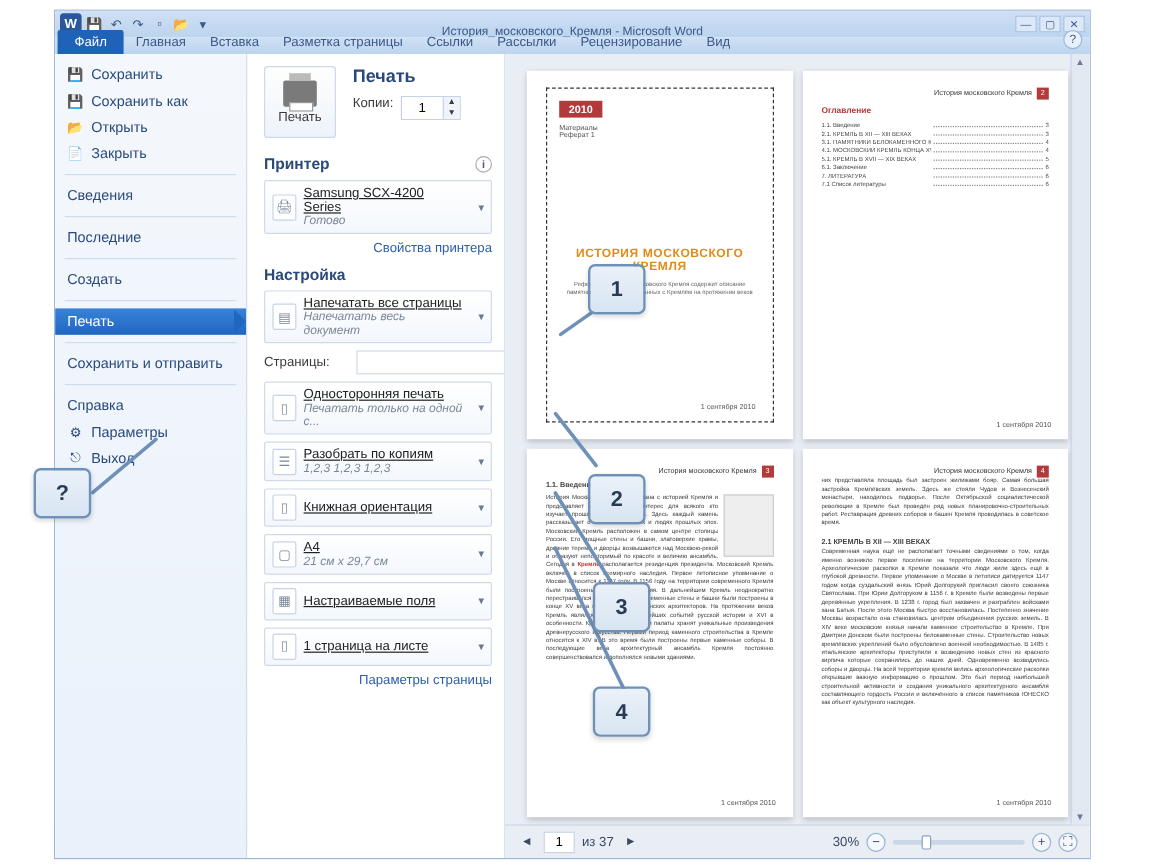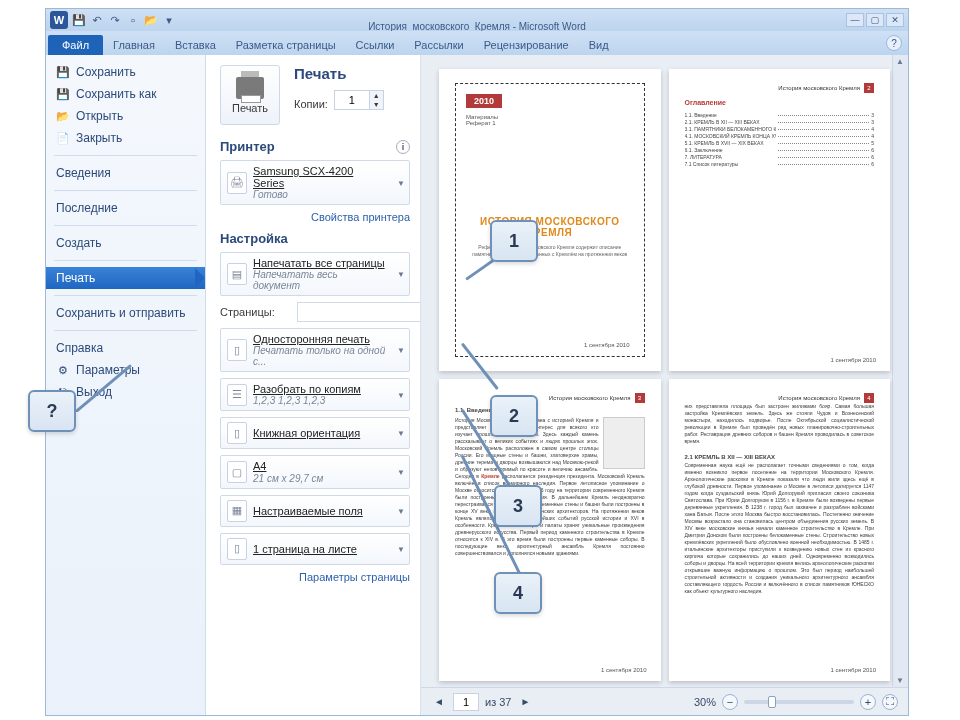--- a/index.html
+++ b/index.html
@@ -10,21 +10,21 @@
   
   .qat-row { height: 22px; background: linear-gradient(#cfe0f5,#bcd4ee); display: flex; align-items: center; font-size: 11px; color: #3b5a88; padding: 0 4px; position: relative; }
   .qat-row .qat-icons { display: flex; gap: 4px; align-items: center; }
   .qat-row .qat-icons span { width: 14px; height: 14px; display: inline-flex; align-items: center; justify-content: center; font-size: 11px; }
   .word-w { width: 18px; height: 18px; background: #2b579a; color: #fff; font-weight: bold; border-radius: 3px; display: inline-flex; align-items: center; justify-content: center; margin-right: 4px; font-size: 11px; }
   .title-center { position: absolute; left: 50%; transform: translateX(-50%); color: #3b5a88; font-size: 10px; margin-top: 12px; }
   .win-ctrls { position: absolute; right: 4px; display: flex; gap: 2px; }
   .win-ctrls span { width: 18px; height: 14px; background: #dce8f7; border: 1px solid #a8c2e3; font-size: 9px; display: inline-flex; align-items: center; justify-content: center; color: #3b5a88; }
 
   
-  .tabs-row { height: 24px; background: linear-gradient(#cfe0f5,#bcd4ee); display: flex; align-items: flex-end; font-size: 11px; padding-left: 2px; position: relative; }
+  .tabs-row { height: 14px; background: linear-gradient(#cfe0f5,#bcd4ee); display: flex; align-items: flex-end; font-size: 11px; padding-left: 2px; position: relative; }
   .file-tab { background: #1e63b8; color: #fff; padding: 4px 14px; border-radius: 2px 2px 0 0; font-size: 11px; }
   .tab { padding: 4px 10px; color: #3b5a88; cursor: pointer; }
   .help-q { position: absolute; right: 6px; bottom: 4px; color: #3b5a88; width: 16px; height: 16px; border: 1px solid #9bb8dd; border-radius: 8px; display: inline-flex; align-items: center; justify-content: center; font-size: 10px; background: #e8f0fb; }
 
   
   .backstage { flex: 1; display: flex; background: #fff; min-height: 0; }
 
   
   .sidebar { width: 160px; background: linear-gradient(#f4f8fd,#eaf1fa); border-right: 1px solid #cfdcee; padding-top: 6px; font-size: 12px; color: #2b4a7a; }
   .sb-item { padding: 4px 10px; display: flex; align-items: center; gap: 6px; cursor: pointer; }
@@ -33,21 +33,21 @@
   .sb-sep { height: 1px; background: #cfdcee; margin: 6px 8px; }
   .sb-icon { width: 14px; height: 14px; display: inline-flex; align-items: center; justify-content: center; font-size: 11px; }
 
   
   .settings-col { width: 215px; border-right: 1px solid #d8e2ef; padding: 10px 10px 10px 14px; font-size: 11px; color: #3a3a3a; overflow: hidden; }
   .print-top { display: flex; align-items: flex-start; gap: 14px; margin-bottom: 14px; }
   .big-print-btn { width: 60px; height: 60px; border: 1px solid #cdd8e9; background: linear-gradient(#fefefe,#eef3fa); border-radius: 3px; display: flex; flex-direction: column; align-items: center; justify-content: center; gap: 3px; }
   .printer-glyph { width: 28px; height: 22px; background: #7a7a7a; border-radius: 2px; position: relative; }
   .printer-glyph::before { content: ""; position: absolute; top: -6px; left: 5px; width: 18px; height: 6px; background: #bbb; }
   .printer-glyph::after { content: ""; position: absolute; bottom: -4px; left: 5px; width: 18px; height: 6px; background: #fff; border: 1px solid #999; }
-  .copies-row { display: flex; align-items: flex-end; gap: 6px; }
+  .copies-row { display: flex; align-items: flex-start; gap: 6px; }
   .spin { display: inline-flex; align-items: center; border: 1px solid #c7d3e5; height: 20px; }
   .spin input { width: 34px; border: none; text-align: center; font-size: 11px; height: 18px; outline: none; }
   .spin .arrows { display: flex; flex-direction: column; }
   .spin .arrows span { width: 14px; height: 9px; font-size: 7px; display: inline-flex; align-items: center; justify-content: center; background: #f0f4fa; border-left: 1px solid #c7d3e5; cursor: pointer; }
 
   .section-h { font-weight: bold; font-size: 13px; color: #2b4a7a; margin: 8px 0 6px; display: flex; align-items: center; justify-content: space-between; }
   .info-i { width: 14px; height: 14px; border: 1px solid #aab; border-radius: 7px; font-size: 9px; display: inline-flex; align-items: center; justify-content: center; color: #557; }
 
   .combo { border: 1px solid #cfdae9; background: linear-gradient(#fff,#f3f7fc); border-radius: 2px; padding: 4px 22px 4px 6px; position: relative; margin-bottom: 6px; display: flex; align-items: center; gap: 6px; min-height: 30px; cursor: pointer; }
   .combo .dd { position: absolute; right: 4px; top: 50%; transform: translateY(-50%); font-size: 8px; color: #6a7a95; }

